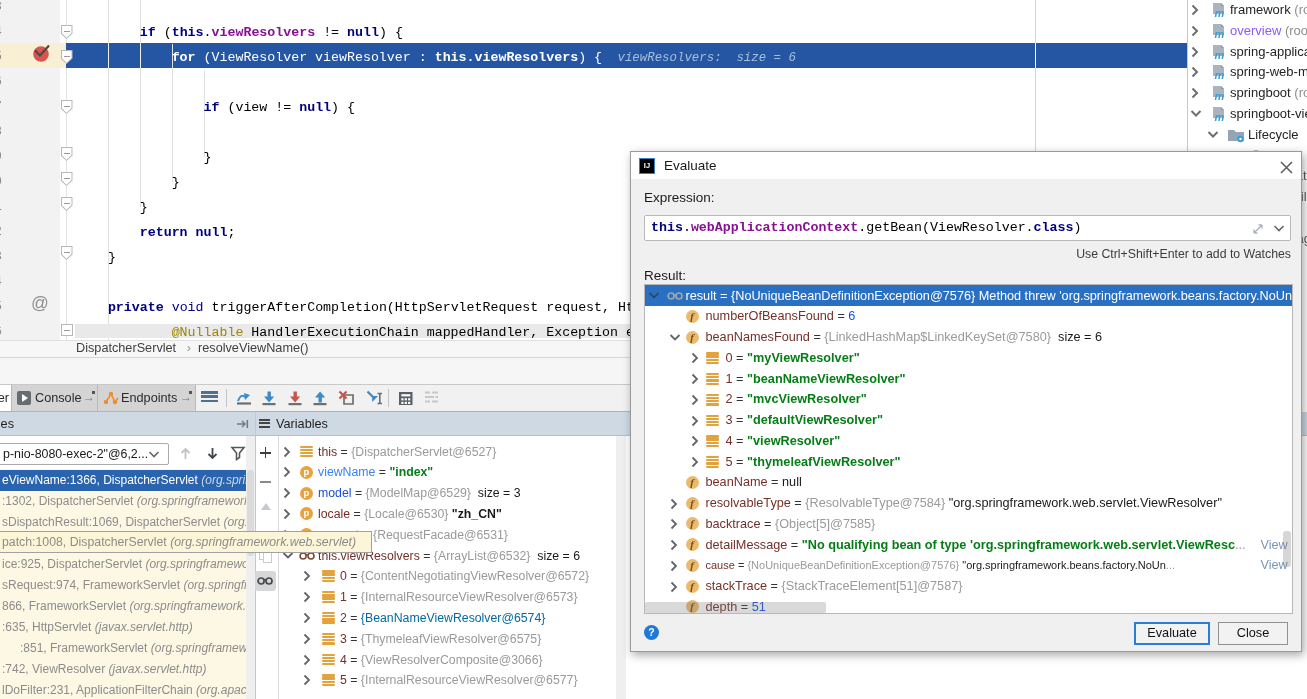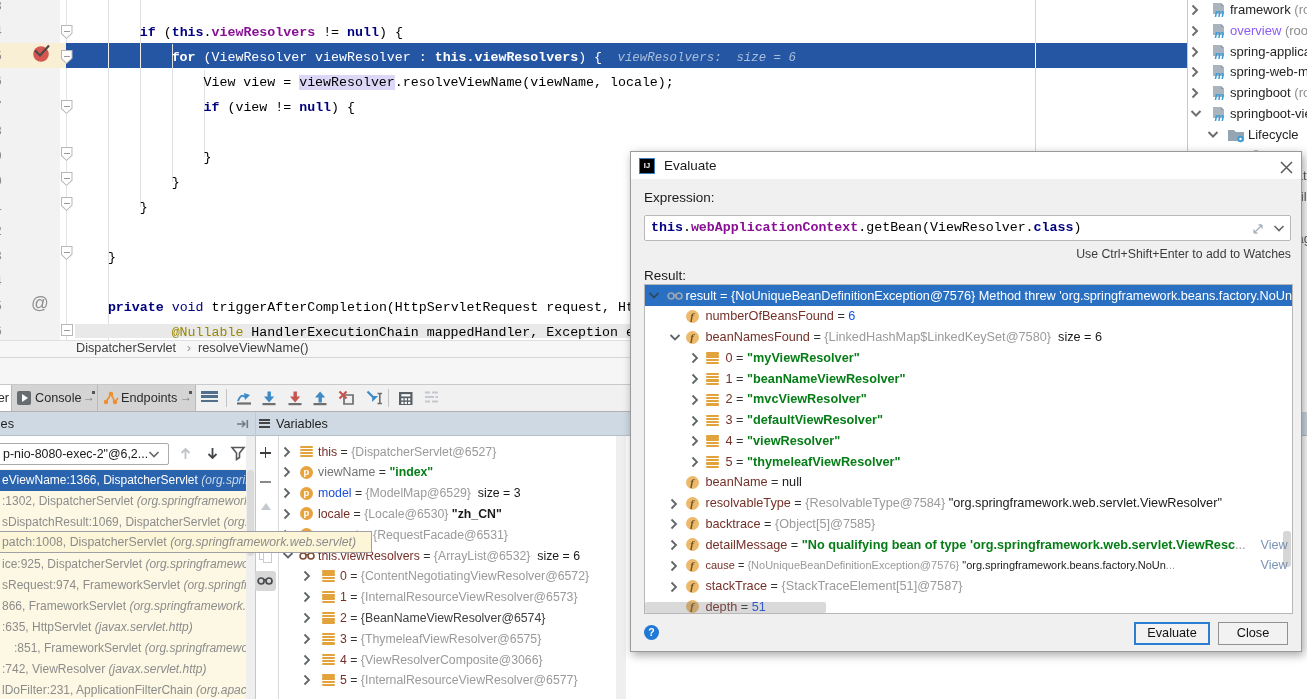--- a/index.html
+++ b/index.html
@@ -30,25 +30,25 @@
 <div class="mono" style="position:absolute;left:-32px;top:169.5px;width:34px;text-align:right;color:#8c8c8c;font-size:12.3px;line-height:25px">1370</div>
 <div class="mono" style="position:absolute;left:-32px;top:194.5px;width:34px;text-align:right;color:#8c8c8c;font-size:12.3px;line-height:25px">1371</div>
 <div class="mono" style="position:absolute;left:-32px;top:219.5px;width:34px;text-align:right;color:#8c8c8c;font-size:12.3px;line-height:25px">1372</div>
 <div class="mono" style="position:absolute;left:-32px;top:244.5px;width:34px;text-align:right;color:#8c8c8c;font-size:12.3px;line-height:25px">1373</div>
 <div class="mono" style="position:absolute;left:-32px;top:269.5px;width:34px;text-align:right;color:#8c8c8c;font-size:12.3px;line-height:25px">1374</div>
 <div class="mono" style="position:absolute;left:-32px;top:294.5px;width:34px;text-align:right;color:#8c8c8c;font-size:12.3px;line-height:25px">1375</div>
 <div class="mono" style="position:absolute;left:-32px;top:319.5px;width:34px;text-align:right;color:#8c8c8c;font-size:12.3px;line-height:25px">1376</div>
 
 <div class="cl" style="top:19.5px"><span style="color:#000">&nbsp; &nbsp; &nbsp; &nbsp; </span><span style="color:#000080;font-weight:bold">if</span><span style="color:#000"> (</span><span style="color:#000080;font-weight:bold">this</span><span style="color:#000">.</span><span style="color:#871094;font-weight:bold">viewResolvers</span><span style="color:#000"> != </span><span style="color:#000080;font-weight:bold">null</span><span style="color:#000">) {</span></div>
 <div class="cl" style="top:44.5px"><span style="color:#000">&nbsp; &nbsp; &nbsp; &nbsp; &nbsp; &nbsp; </span><span style="color:#fff;font-weight:bold">for</span><span style="color:#fff"> (ViewResolver viewResolver : </span><span style="color:#fff;font-weight:bold">this.viewResolvers</span><span style="color:#fff">) { </span><span style="color:#a9bedb;font-style:italic;font-size:12.4px"> viewResolvers:&nbsp; size = 6</span></div>
-<div class="cl" style="top:69.5px"><span style="color:#000">&nbsp; &nbsp; &nbsp; &nbsp; &nbsp; &nbsp; &nbsp; &nbsp; View view = </span><span style="color:#000;background:#dcd7f7">viewResolver</span><span style="color:#000">.resolveViewName(viewName, locale);</span></div>
 <div class="cl" style="top:94.5px"><span style="color:#000">&nbsp; &nbsp; &nbsp; &nbsp; &nbsp; &nbsp; &nbsp; &nbsp; </span><span style="color:#000080;font-weight:bold">if</span><span style="color:#000"> (view != </span><span style="color:#000080;font-weight:bold">null</span><span style="color:#000">) {</span></div>
 <div class="cl" style="top:144.5px"><span style="color:#000">&nbsp; &nbsp; &nbsp; &nbsp; &nbsp; &nbsp; &nbsp; &nbsp; }</span></div>
 <div class="cl" style="top:169.5px"><span style="color:#000">&nbsp; &nbsp; &nbsp; &nbsp; &nbsp; &nbsp; }</span></div>
 <div class="cl" style="top:194.5px"><span style="color:#000">&nbsp; &nbsp; &nbsp; &nbsp; }</span></div>
+<div class="cl" style="top:219.5px"><span style="color:#000">&nbsp; &nbsp; &nbsp; &nbsp; </span><span style="color:#000080;font-weight:bold">return</span><span style="color:#000"> </span><span style="color:#000080;font-weight:bold">null</span><span style="color:#000">;</span></div>
 <div class="cl" style="top:244.5px"><span style="color:#000">&nbsp; &nbsp; }</span></div>
 <div class="cl" style="top:294.5px"><span style="color:#000">&nbsp; &nbsp; </span><span style="color:#000080;font-weight:bold">private</span><span style="color:#000"> </span><span style="color:#000080;font-weight:normal">void</span><span style="color:#000"> triggerAfterCompletion(HttpServletRequest request, HttpServletResponse response,</span></div>
 <div class="cl" style="top:319.5px"><span style="color:#000">&nbsp; &nbsp; &nbsp; &nbsp; &nbsp; &nbsp; </span><span style="color:#9b8700">@Nullable</span><span style="color:#000"> HandlerExecutionChain mappedHandler, Exception ex) </span><span style="color:#000080;font-weight:bold">throws</span><span style="color:#000"> Exception {</span></div>
 <div style="position:absolute;left:60.5px;top:25px;width:12px;height:14px;background:#b7b7b7;clip-path:polygon(0 0,100% 0,100% 60%,50% 100%,0 60%)">
       <div style="position:absolute;left:1px;top:1px;width:10px;height:12px;background:#fff;clip-path:polygon(0 0,100% 0,100% 58%,50% 98%,0 58%)"></div>
       <div style="position:absolute;left:3px;top:5.5px;width:6px;height:1.6px;background:#9a9a9a"></div>
     </div>
 <div style="position:absolute;left:60.5px;top:50px;width:12px;height:14px;background:#b7b7b7;clip-path:polygon(0 0,100% 0,100% 60%,50% 100%,0 60%)">
       <div style="position:absolute;left:1px;top:1px;width:10px;height:12px;background:#fff;clip-path:polygon(0 0,100% 0,100% 58%,50% 98%,0 58%)"></div>
       <div style="position:absolute;left:3px;top:5.5px;width:6px;height:1.6px;background:#9a9a9a"></div>
@@ -171,21 +171,21 @@
 <div style="position:absolute;left:0;top:469px;width:246px;height:230px;background:#fcf8e3"></div>
 <div style="position:absolute;left:0;top:470px;width:246px;height:21px;background:#2a63ae"></div>
 <div class="row" style="left:0;top:470px;width:246px;overflow:hidden;line-height:21px;height:21px;font-size:12px"><span style="color:#fff;margin-left:2px">eViewName:1366, DispatcherServlet </span><span style="color:#ccd9ec;font-style:italic">(org.springframework.web.servlet)</span></div>
 <div class="row" style="left:0;top:491px;width:246px;overflow:hidden;line-height:21px;height:21px;font-size:12px"><span style="color:#8c8c8c;margin-left:2px">:1302, DispatcherServlet </span><span style="color:#8c8c8c;font-style:italic">(org.springframework.web.servlet)</span></div>
 <div class="row" style="left:0;top:512px;width:246px;overflow:hidden;line-height:21px;height:21px;font-size:12px"><span style="color:#8c8c8c;margin-left:2px">sDispatchResult:1069, DispatcherServlet </span><span style="color:#8c8c8c;font-style:italic">(org.springframework.web.servlet)</span></div>
 <div class="row" style="left:0;top:533px;width:246px;overflow:hidden;line-height:21px;height:21px;font-size:12px"><span style="color:#8c8c8c;margin-left:2px">patch:1008, DispatcherServlet </span><span style="color:#8c8c8c;font-style:italic">(org.springframework.web.servlet)</span></div>
 <div class="row" style="left:0;top:554px;width:246px;overflow:hidden;line-height:21px;height:21px;font-size:12px"><span style="color:#8c8c8c;margin-left:2px">ice:925, DispatcherServlet </span><span style="color:#8c8c8c;font-style:italic">(org.springframework.web.servlet)</span></div>
 <div class="row" style="left:0;top:575px;width:246px;overflow:hidden;line-height:21px;height:21px;font-size:12px"><span style="color:#8c8c8c;margin-left:2px">sRequest:974, FrameworkServlet </span><span style="color:#8c8c8c;font-style:italic">(org.springframework.web.servlet)</span></div>
 <div class="row" style="left:0;top:596px;width:246px;overflow:hidden;line-height:21px;height:21px;font-size:12px"><span style="color:#8c8c8c;margin-left:2px">866, FrameworkServlet </span><span style="color:#8c8c8c;font-style:italic">(org.springframework.web.servlet)</span></div>
 <div class="row" style="left:0;top:617px;width:246px;overflow:hidden;line-height:21px;height:21px;font-size:12px"><span style="color:#8c8c8c;margin-left:2px">:635, HttpServlet </span><span style="color:#8c8c8c;font-style:italic">(javax.servlet.http)</span></div>
-<div class="row" style="left:0;top:638px;width:246px;overflow:hidden;line-height:21px;height:21px;font-size:12px"><span style="color:#8c8c8c;margin-left:14px">:851, FrameworkServlet </span><span style="color:#8c8c8c;font-style:italic">(org.springframework.web.servlet)</span></div>
+<div class="row" style="left:0;top:638px;width:246px;overflow:hidden;line-height:21px;height:21px;font-size:12px"><span style="color:#8c8c8c;margin-left:20px">:851, FrameworkServlet </span><span style="color:#8c8c8c;font-style:italic">(org.springframework.web.servlet)</span></div>
 <div class="row" style="left:0;top:659px;width:246px;overflow:hidden;line-height:21px;height:21px;font-size:12px"><span style="color:#8c8c8c;margin-left:2px">:742, ViewResolver </span><span style="color:#8c8c8c;font-style:italic">(javax.servlet.http)</span></div>
 <div class="row" style="left:0;top:680px;width:246px;overflow:hidden;line-height:21px;height:21px;font-size:12px"><span style="color:#8c8c8c;margin-left:2px">lDoFilter:231, ApplicationFilterChain </span><span style="color:#8c8c8c;font-style:italic">(org.apache.catalina.core)</span></div>
 <div style="position:absolute;left:246px;top:436px;width:9px;height:263px;background:#efefef"></div>
 <div style="position:absolute;left:247px;top:470px;width:7px;height:86px;background:#dbdbdb;border-radius:3px"></div>
 <div style="position:absolute;left:-8px;top:443px;width:177px;height:22px;background:#fff;border:1px solid #ababab;border-radius:2px"></div>
 <div style="position:absolute;left:3px;top:443px;height:22px;line-height:22px;font-size:12.4px;color:#1a1a1a;white-space:nowrap">p-nio-8080-exec-2"@6,2...</div>
 <svg style="position:absolute;left:148px;top:449px" width="12" height="12">
     <polyline points="1.5,3 6,7.5 10.5,3" fill="none" stroke="#666" stroke-width="1.6"></polyline>
   </svg>
 <svg style="position:absolute;left:178px;top:446px" width="15" height="15">
@@ -220,21 +220,21 @@
     <div style="position:absolute;left:0;top:0.0px;width:13px;height:2.3px;background:#e2a33c;border-radius:1px"></div>
     <div style="position:absolute;left:0;top:3.2px;width:13px;height:2.3px;background:#e2a33c;border-radius:1px"></div>
     <div style="position:absolute;left:0;top:6.4px;width:13px;height:2.3px;background:#e2a33c;border-radius:1px"></div>
     <div style="position:absolute;left:0;top:9.600000000000001px;width:13px;height:2.3px;background:#e2a33c;border-radius:1px"></div>
   </div>
 <div class="row" style="left:318px;top:441.5px"><span style="color:#743028">this</span><span style="color:#333"> = </span><span style="color:#9a9a9a">{DispatcherServlet@6527}</span></div>
 <svg style="position:absolute;left:282px;top:466.3px" width="12" height="12">
     <polyline points="2.5,1.5 7,6 2.5,10.5" fill="none" stroke="#5f6569" stroke-width="1.8"></polyline>
   </svg>
 <div style="position:absolute;left:300px;top:465.8px;width:13px;height:13px;border-radius:50%;background:#e8a33e;color:#fff;font-weight:bold;font-size:9.5px;text-align:center;line-height:12.5px">p</div>
-<div class="row" style="left:318px;top:462.3px"><span style="color:#737373">viewName</span><span style="color:#333"> = </span><span style="color:#067d17;font-weight:bold">"index"</span></div>
+<div class="row" style="left:318px;top:462.3px"><span style="color:#3b82f6">viewName</span><span style="color:#333"> = </span><span style="color:#067d17;font-weight:bold">"index"</span></div>
 <svg style="position:absolute;left:282px;top:487.1px" width="12" height="12">
     <polyline points="2.5,1.5 7,6 2.5,10.5" fill="none" stroke="#5f6569" stroke-width="1.8"></polyline>
   </svg>
 <div style="position:absolute;left:300px;top:486.6px;width:13px;height:13px;border-radius:50%;background:#e8a33e;color:#fff;font-weight:bold;font-size:9.5px;text-align:center;line-height:12.5px">p</div>
 <div class="row" style="left:318px;top:483.1px"><span style="color:#1d4ed8">model</span><span style="color:#333"> = </span><span style="color:#9a9a9a">{ModelMap@6529}</span><span style="color:#1a1a1a">&nbsp; size = 3</span></div>
 <svg style="position:absolute;left:282px;top:507.9px" width="12" height="12">
     <polyline points="2.5,1.5 7,6 2.5,10.5" fill="none" stroke="#5f6569" stroke-width="1.8"></polyline>
   </svg>
 <div style="position:absolute;left:300px;top:507.4px;width:13px;height:13px;border-radius:50%;background:#e8a33e;color:#fff;font-weight:bold;font-size:9.5px;text-align:center;line-height:12.5px">p</div>
 <div class="row" style="left:318px;top:503.9px"><span style="color:#743028">locale</span><span style="color:#333"> = </span><span style="color:#9a9a9a">{Locale@6530}</span><span style="color:#1a1a1a;font-weight:bold"> "zh_CN"</span></div>
@@ -274,21 +274,21 @@
 <div class="row" style="left:340px;top:587.1px"><span style="color:#743028">1</span><span style="color:#333"> = </span><span style="color:#9a9a9a">{InternalResourceViewResolver@6573}</span></div>
 <svg style="position:absolute;left:302px;top:611.9px" width="12" height="12">
     <polyline points="2.5,1.5 7,6 2.5,10.5" fill="none" stroke="#5f6569" stroke-width="1.8"></polyline>
   </svg>
 <div style="position:absolute;left:322px;top:611.9px;width:13px;height:12px">
     <div style="position:absolute;left:0;top:0.0px;width:13px;height:2.3px;background:#e2a33c;border-radius:1px"></div>
     <div style="position:absolute;left:0;top:3.2px;width:13px;height:2.3px;background:#e2a33c;border-radius:1px"></div>
     <div style="position:absolute;left:0;top:6.4px;width:13px;height:2.3px;background:#e2a33c;border-radius:1px"></div>
     <div style="position:absolute;left:0;top:9.600000000000001px;width:13px;height:2.3px;background:#e2a33c;border-radius:1px"></div>
   </div>
-<div class="row" style="left:340px;top:607.9px"><span style="color:#743028">2</span><span style="color:#333"> = </span><span style="color:#404040">{BeanNameViewResolver@6574}</span></div>
+<div class="row" style="left:340px;top:607.9px"><span style="color:#743028">2</span><span style="color:#333"> = </span><span style="color:#0369a1">{BeanNameViewResolver@6574}</span></div>
 <svg style="position:absolute;left:302px;top:632.7px" width="12" height="12">
     <polyline points="2.5,1.5 7,6 2.5,10.5" fill="none" stroke="#5f6569" stroke-width="1.8"></polyline>
   </svg>
 <div style="position:absolute;left:322px;top:632.7px;width:13px;height:12px">
     <div style="position:absolute;left:0;top:0.0px;width:13px;height:2.3px;background:#e2a33c;border-radius:1px"></div>
     <div style="position:absolute;left:0;top:3.2px;width:13px;height:2.3px;background:#e2a33c;border-radius:1px"></div>
     <div style="position:absolute;left:0;top:6.4px;width:13px;height:2.3px;background:#e2a33c;border-radius:1px"></div>
     <div style="position:absolute;left:0;top:9.600000000000001px;width:13px;height:2.3px;background:#e2a33c;border-radius:1px"></div>
   </div>
 <div class="row" style="left:340px;top:628.7px"><span style="color:#743028">3</span><span style="color:#333"> = </span><span style="color:#9a9a9a">{ThymeleafViewResolver@6575}</span></div>

